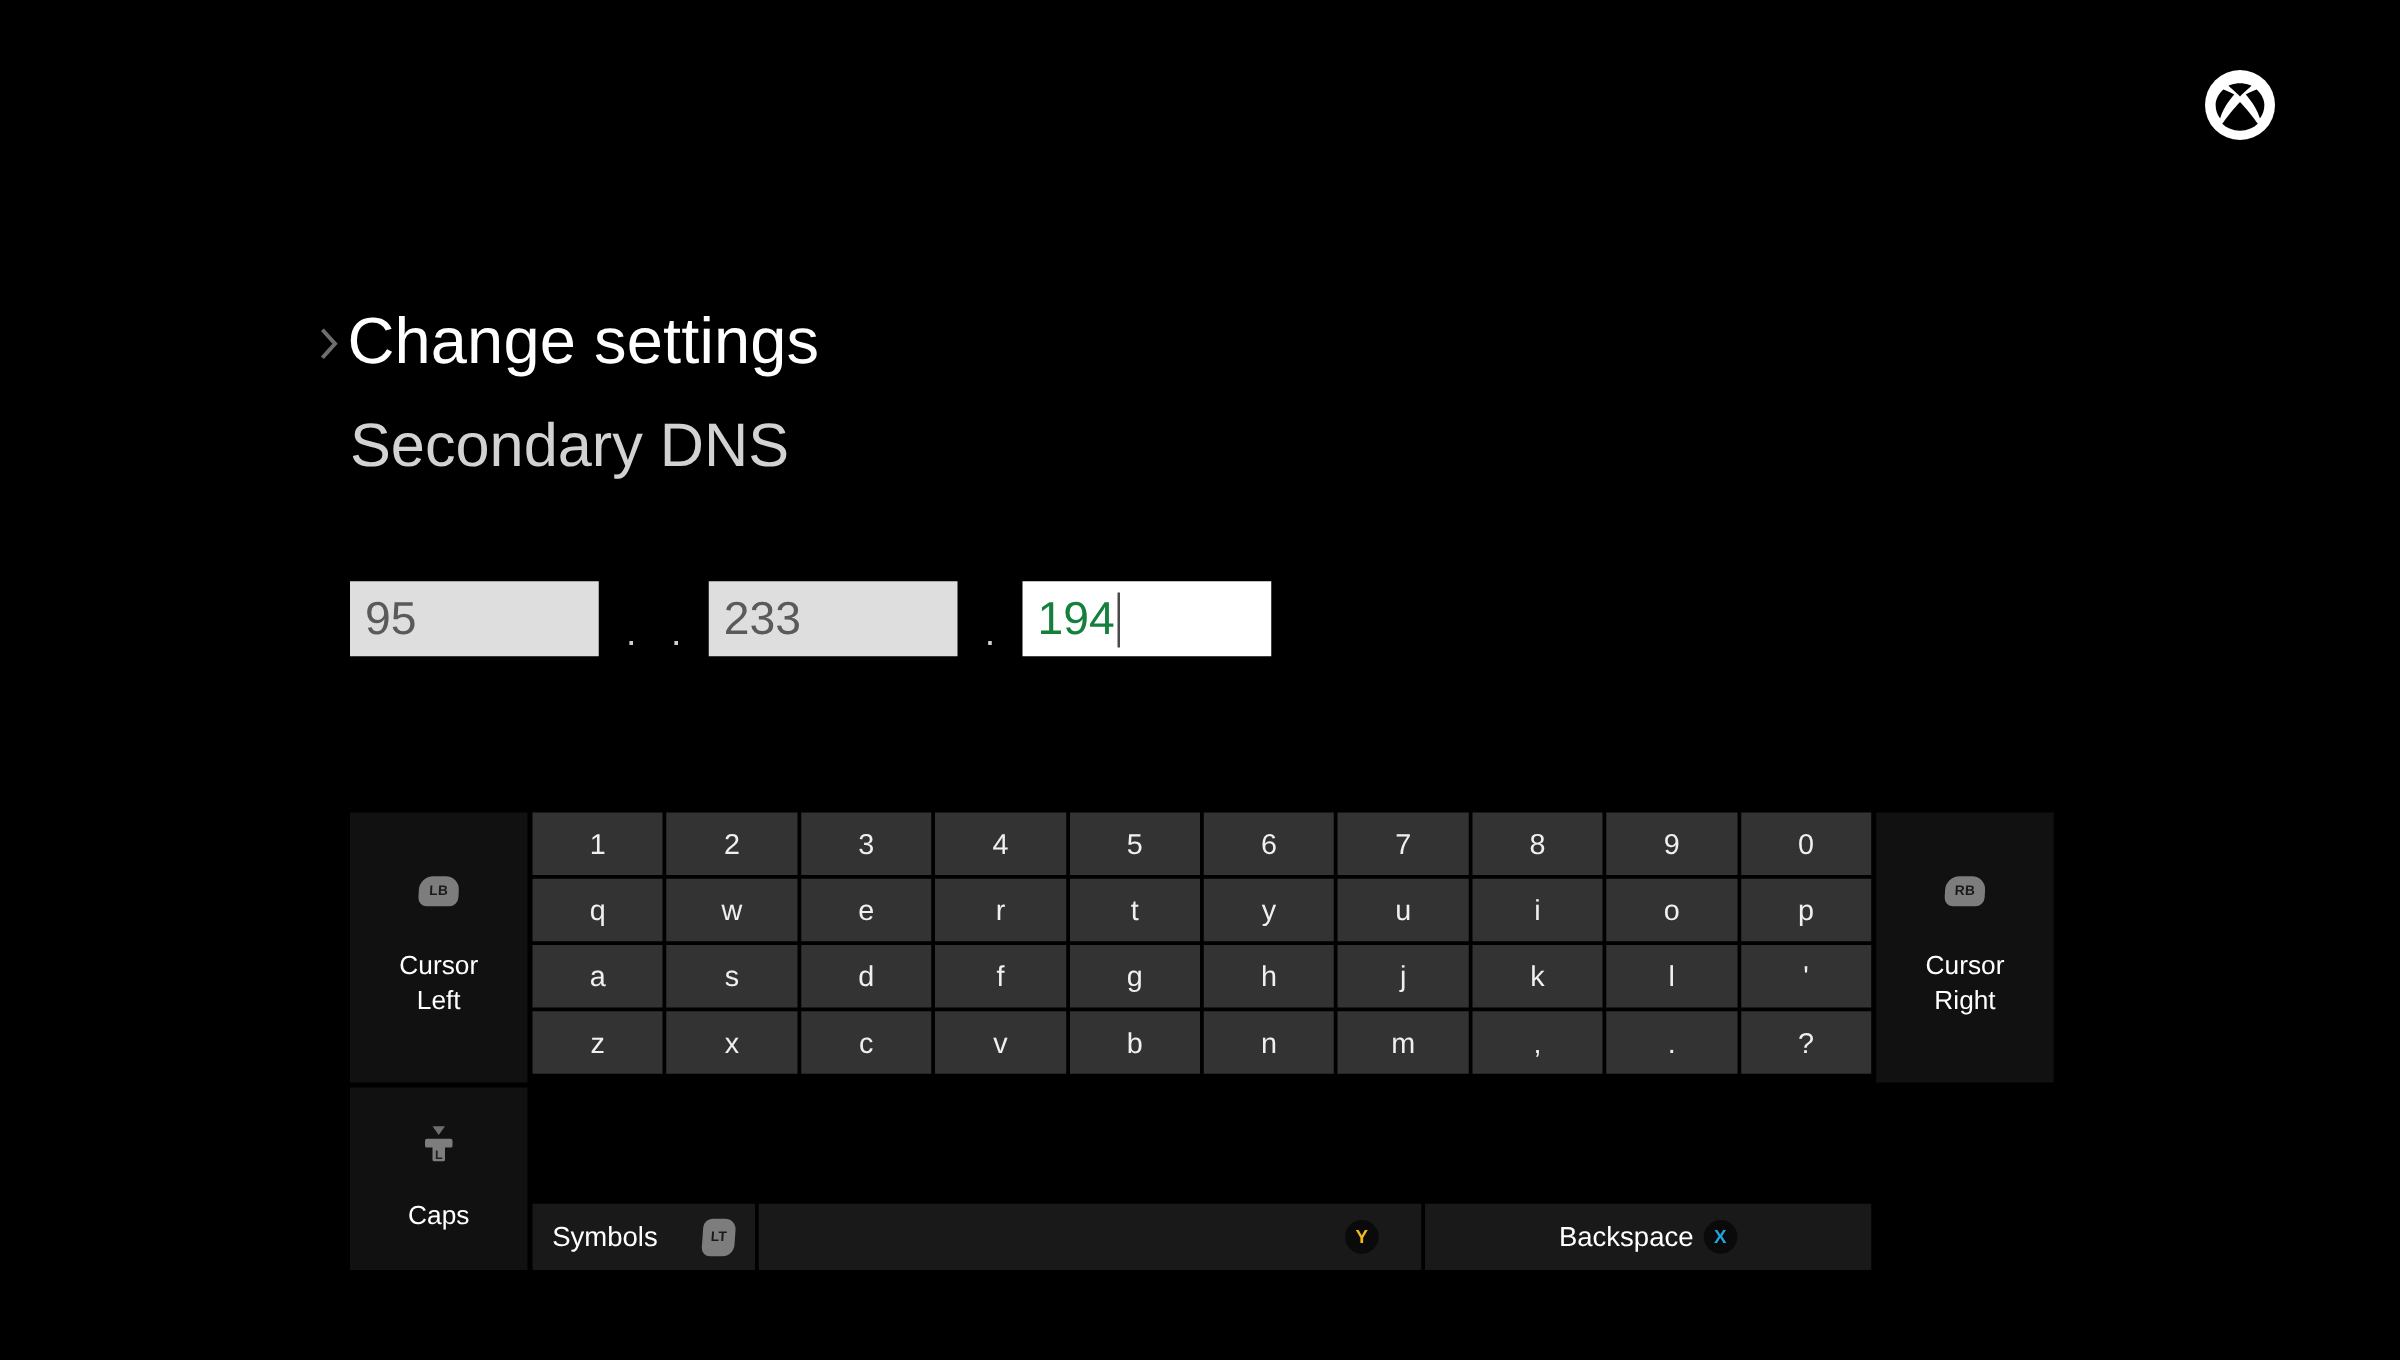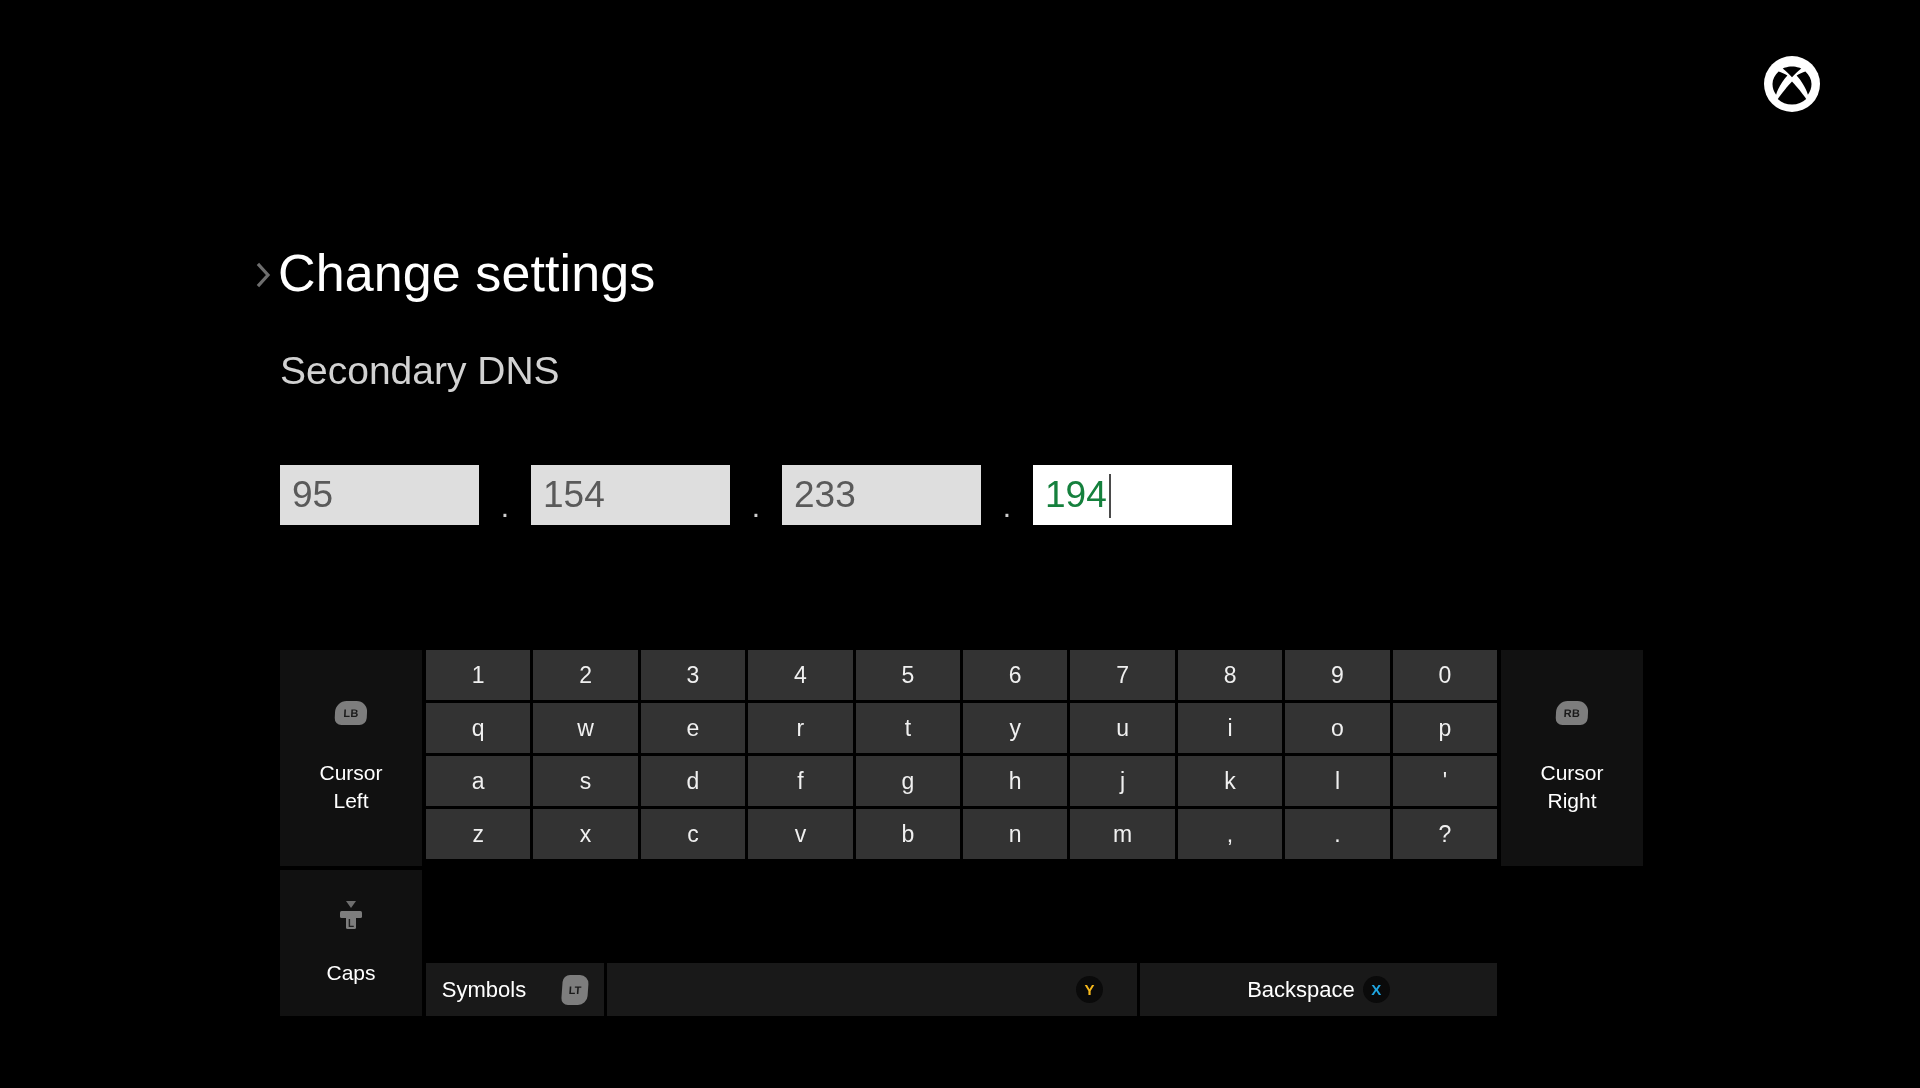--- a/index.html
+++ b/index.html
@@ -53,23 +53,23 @@
   }
   .page-title {
     font-size: 52px;
     font-weight: 300;
     color: #ffffff;
     letter-spacing: 0.1px;
     line-height: 60px;
     white-space: nowrap;
   }
   .page-subtitle {
-    margin-top: 40px;
+    margin-top: 26px;
     margin-left: 22px;
-    font-size: 39px;
+    font-size: 49px;
     font-weight: 300;
     color: #d2d2d2;
     line-height: 56px;
     white-space: nowrap;
   }
 
   
   .ip-row {
     position: absolute;
     left: 280px;
@@ -263,23 +263,20 @@
     </div>
     <div class="page-subtitle">Secondary DNS</div>
   </div>
 
   <div class="ip-row">
     <div class="octet">
       <span>95</span>
     </div>
     <div class="dot-sep">.</div>
 
-    <div class="octet">
-      <span>154</span>
-    </div>
     <div class="dot-sep">.</div>
 
     <div class="octet">
       <span>233</span>
     </div>
     <div class="dot-sep">.</div>
 
     <div class="octet active">
       <span>194</span>
         <span class="caret"></span>

